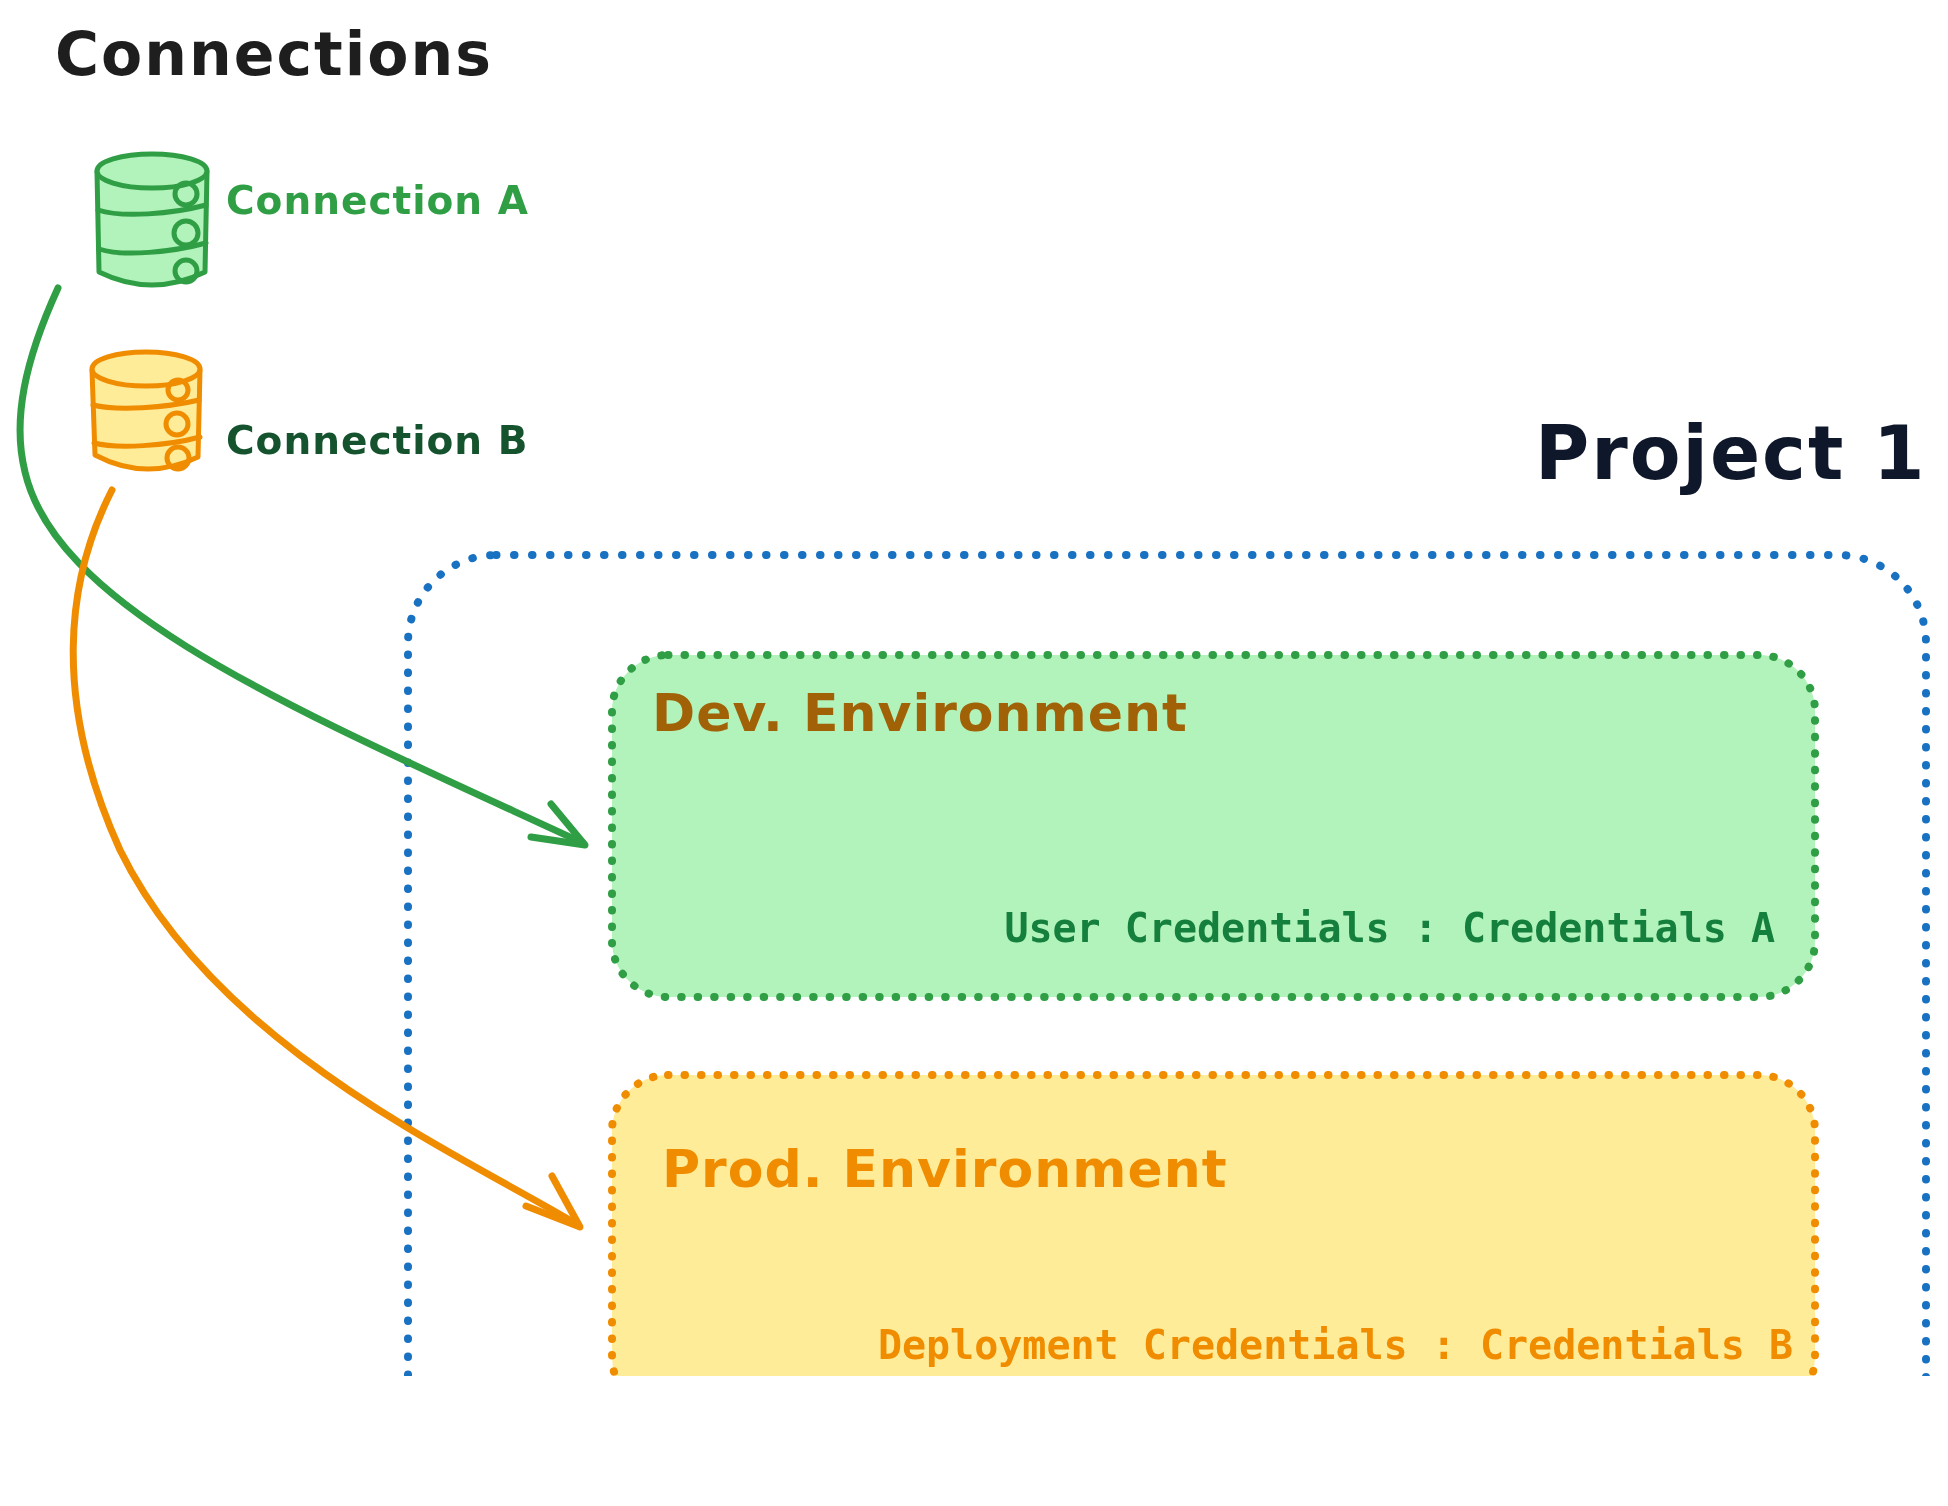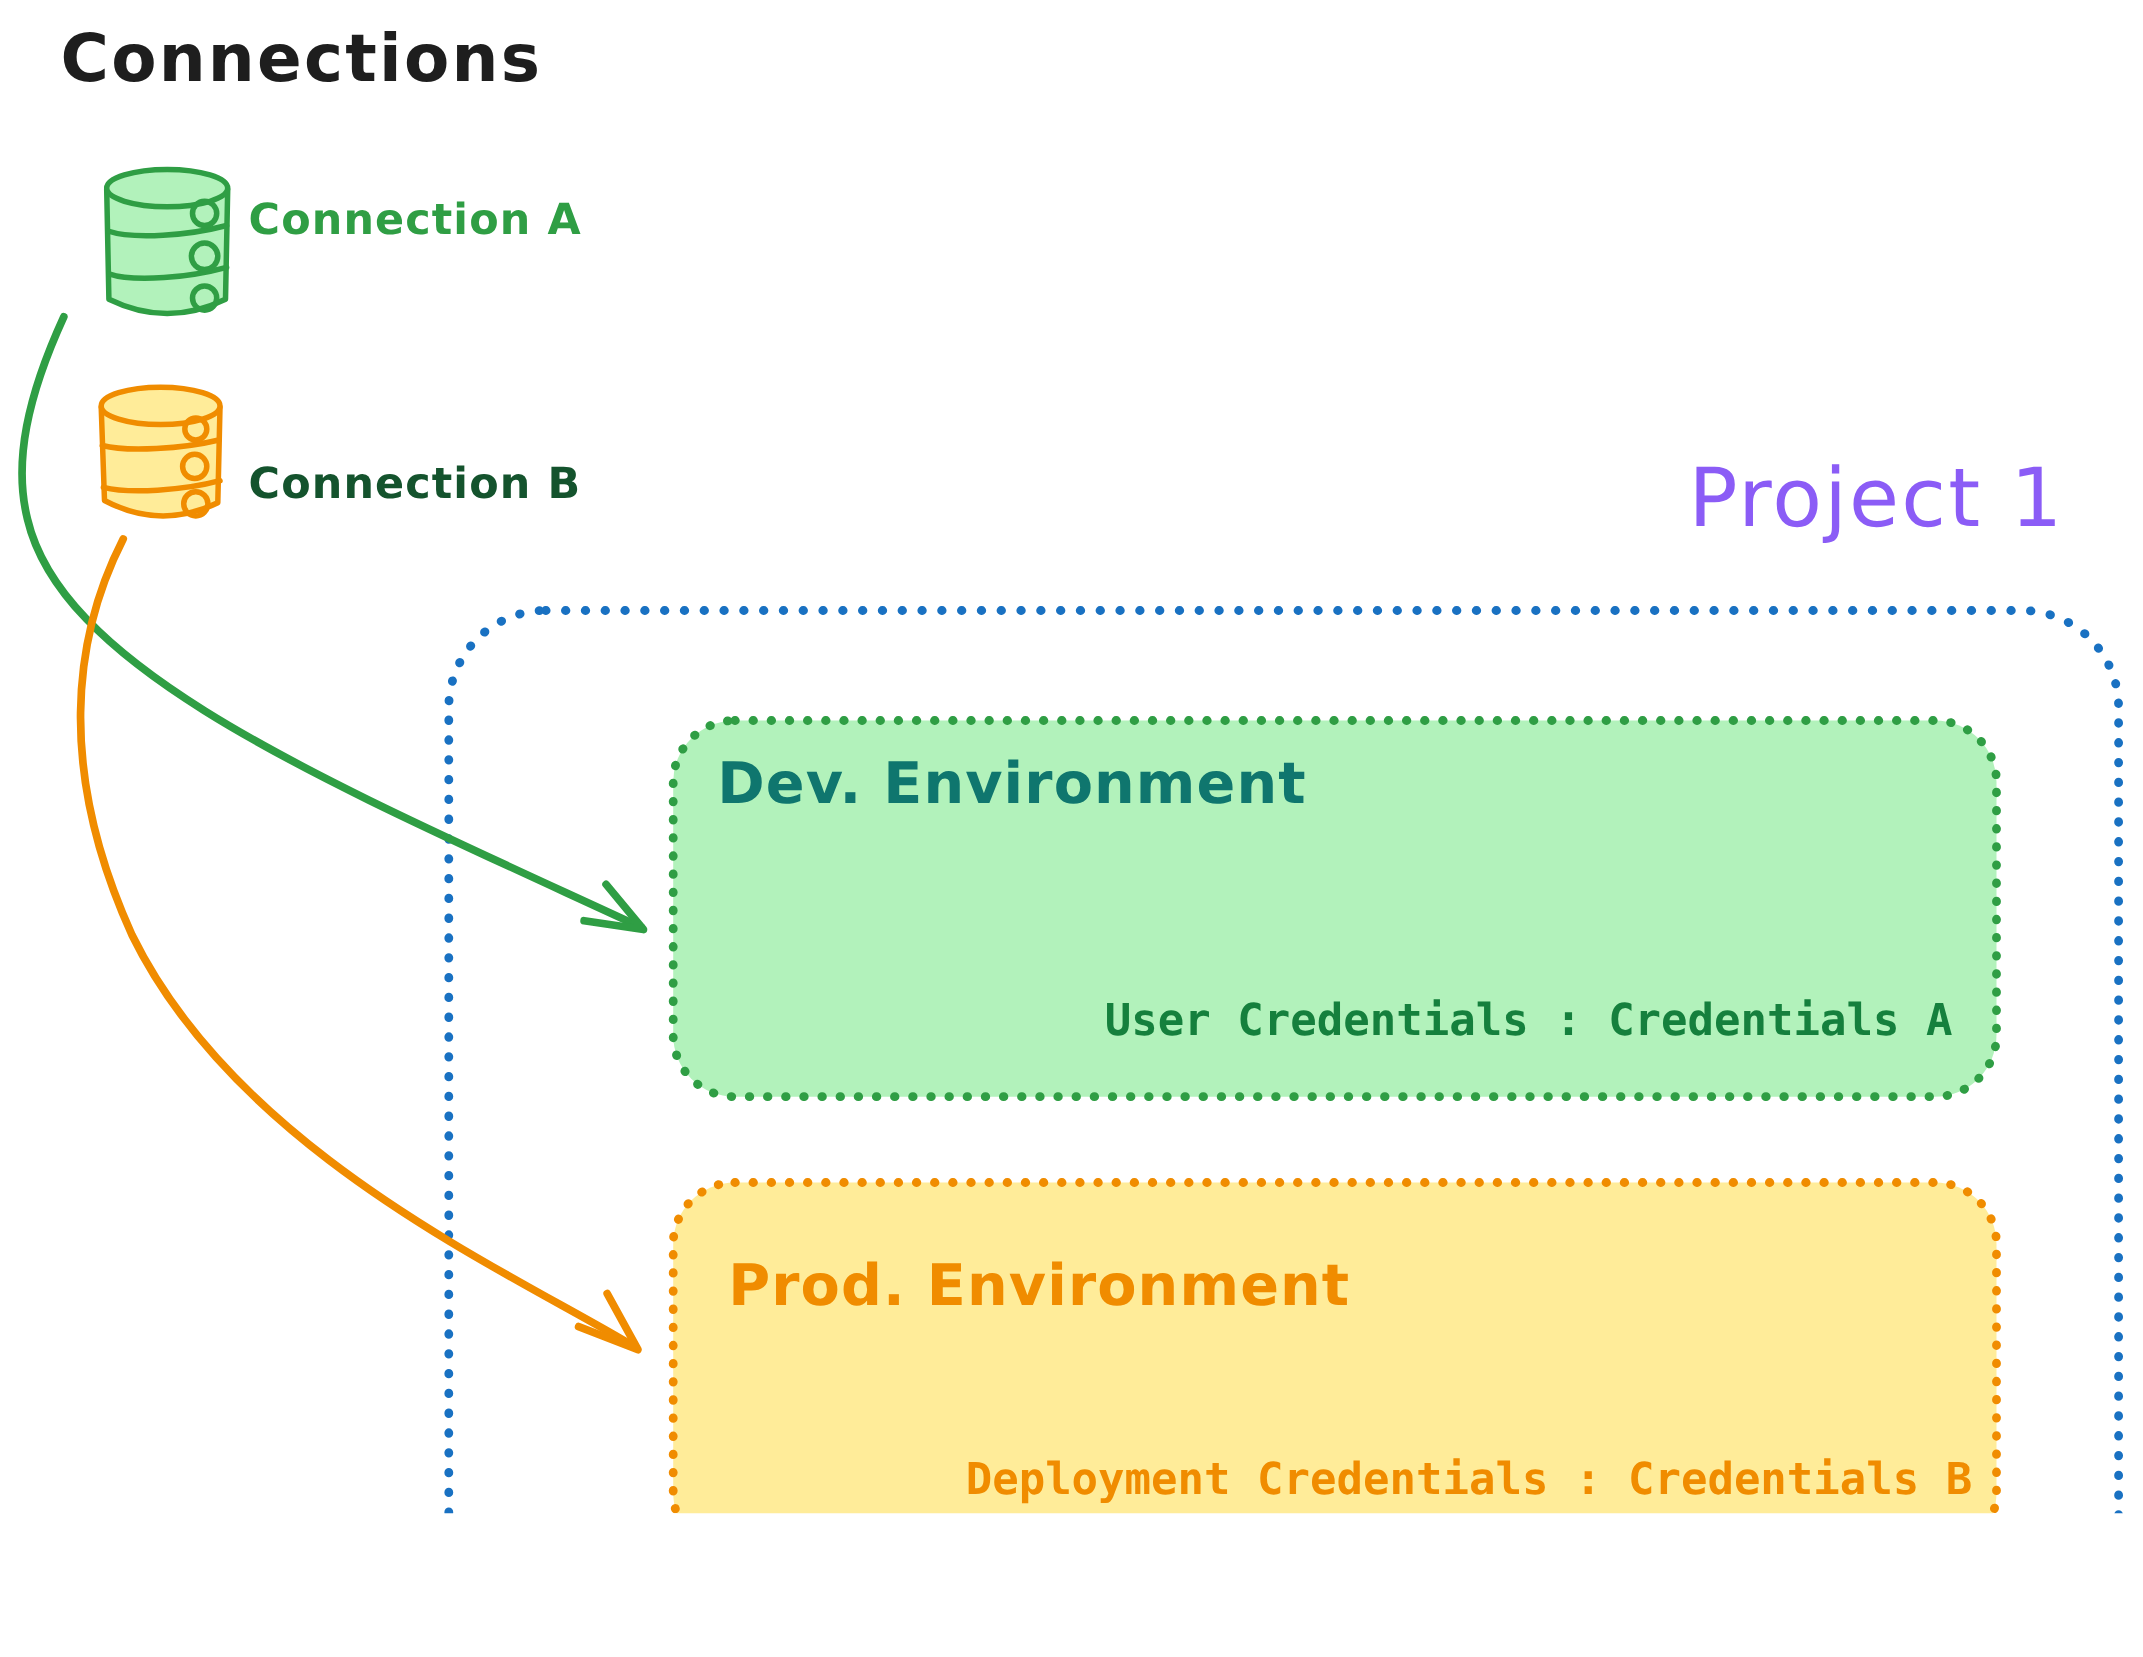--- a/index.html
+++ b/index.html
@@ -15,25 +15,25 @@
   .title{
     left:55px;top:24px;
     font-size:60px;font-weight:700;letter-spacing:2px;
     color:#1e1e1e;
   }
   .conn-label{font-size:39px;font-weight:600;letter-spacing:1px;}
   .conn-a{left:226px;top:181px;color:#2f9e44;}
   .conn-b{left:226px;top:381px;color:#14532d;margin-top:40px;}
   .project-label{
     left:1535px;top:416px;
-    font-size:74px;font-weight:400;letter-spacing:2px;
-    color:#8b5cf6;
+    font-size:74px;font-weight:700;letter-spacing:2px;
+    color:#0f172a;
   }
   .env-name{font-size:52px;font-weight:600;letter-spacing:1px;}
-  .dev-name{left:652px;top:687px;color:#0f766e;}
+  .dev-name{left:652px;top:687px;color:#a16207;}
   .prod-name{left:662px;top:1103px;color:#f08c00;margin-top:40px;}
   .cred{
     font-family:"DejaVu Sans Mono", monospace;
     font-size:40px;font-weight:600;
   }
   .dev-cred{right:173px;top:908px;color:#15803d;}
   .prod-cred{right:155px;top:1325px;color:#f08c00;}
 </style>
 </head>
 <body>

